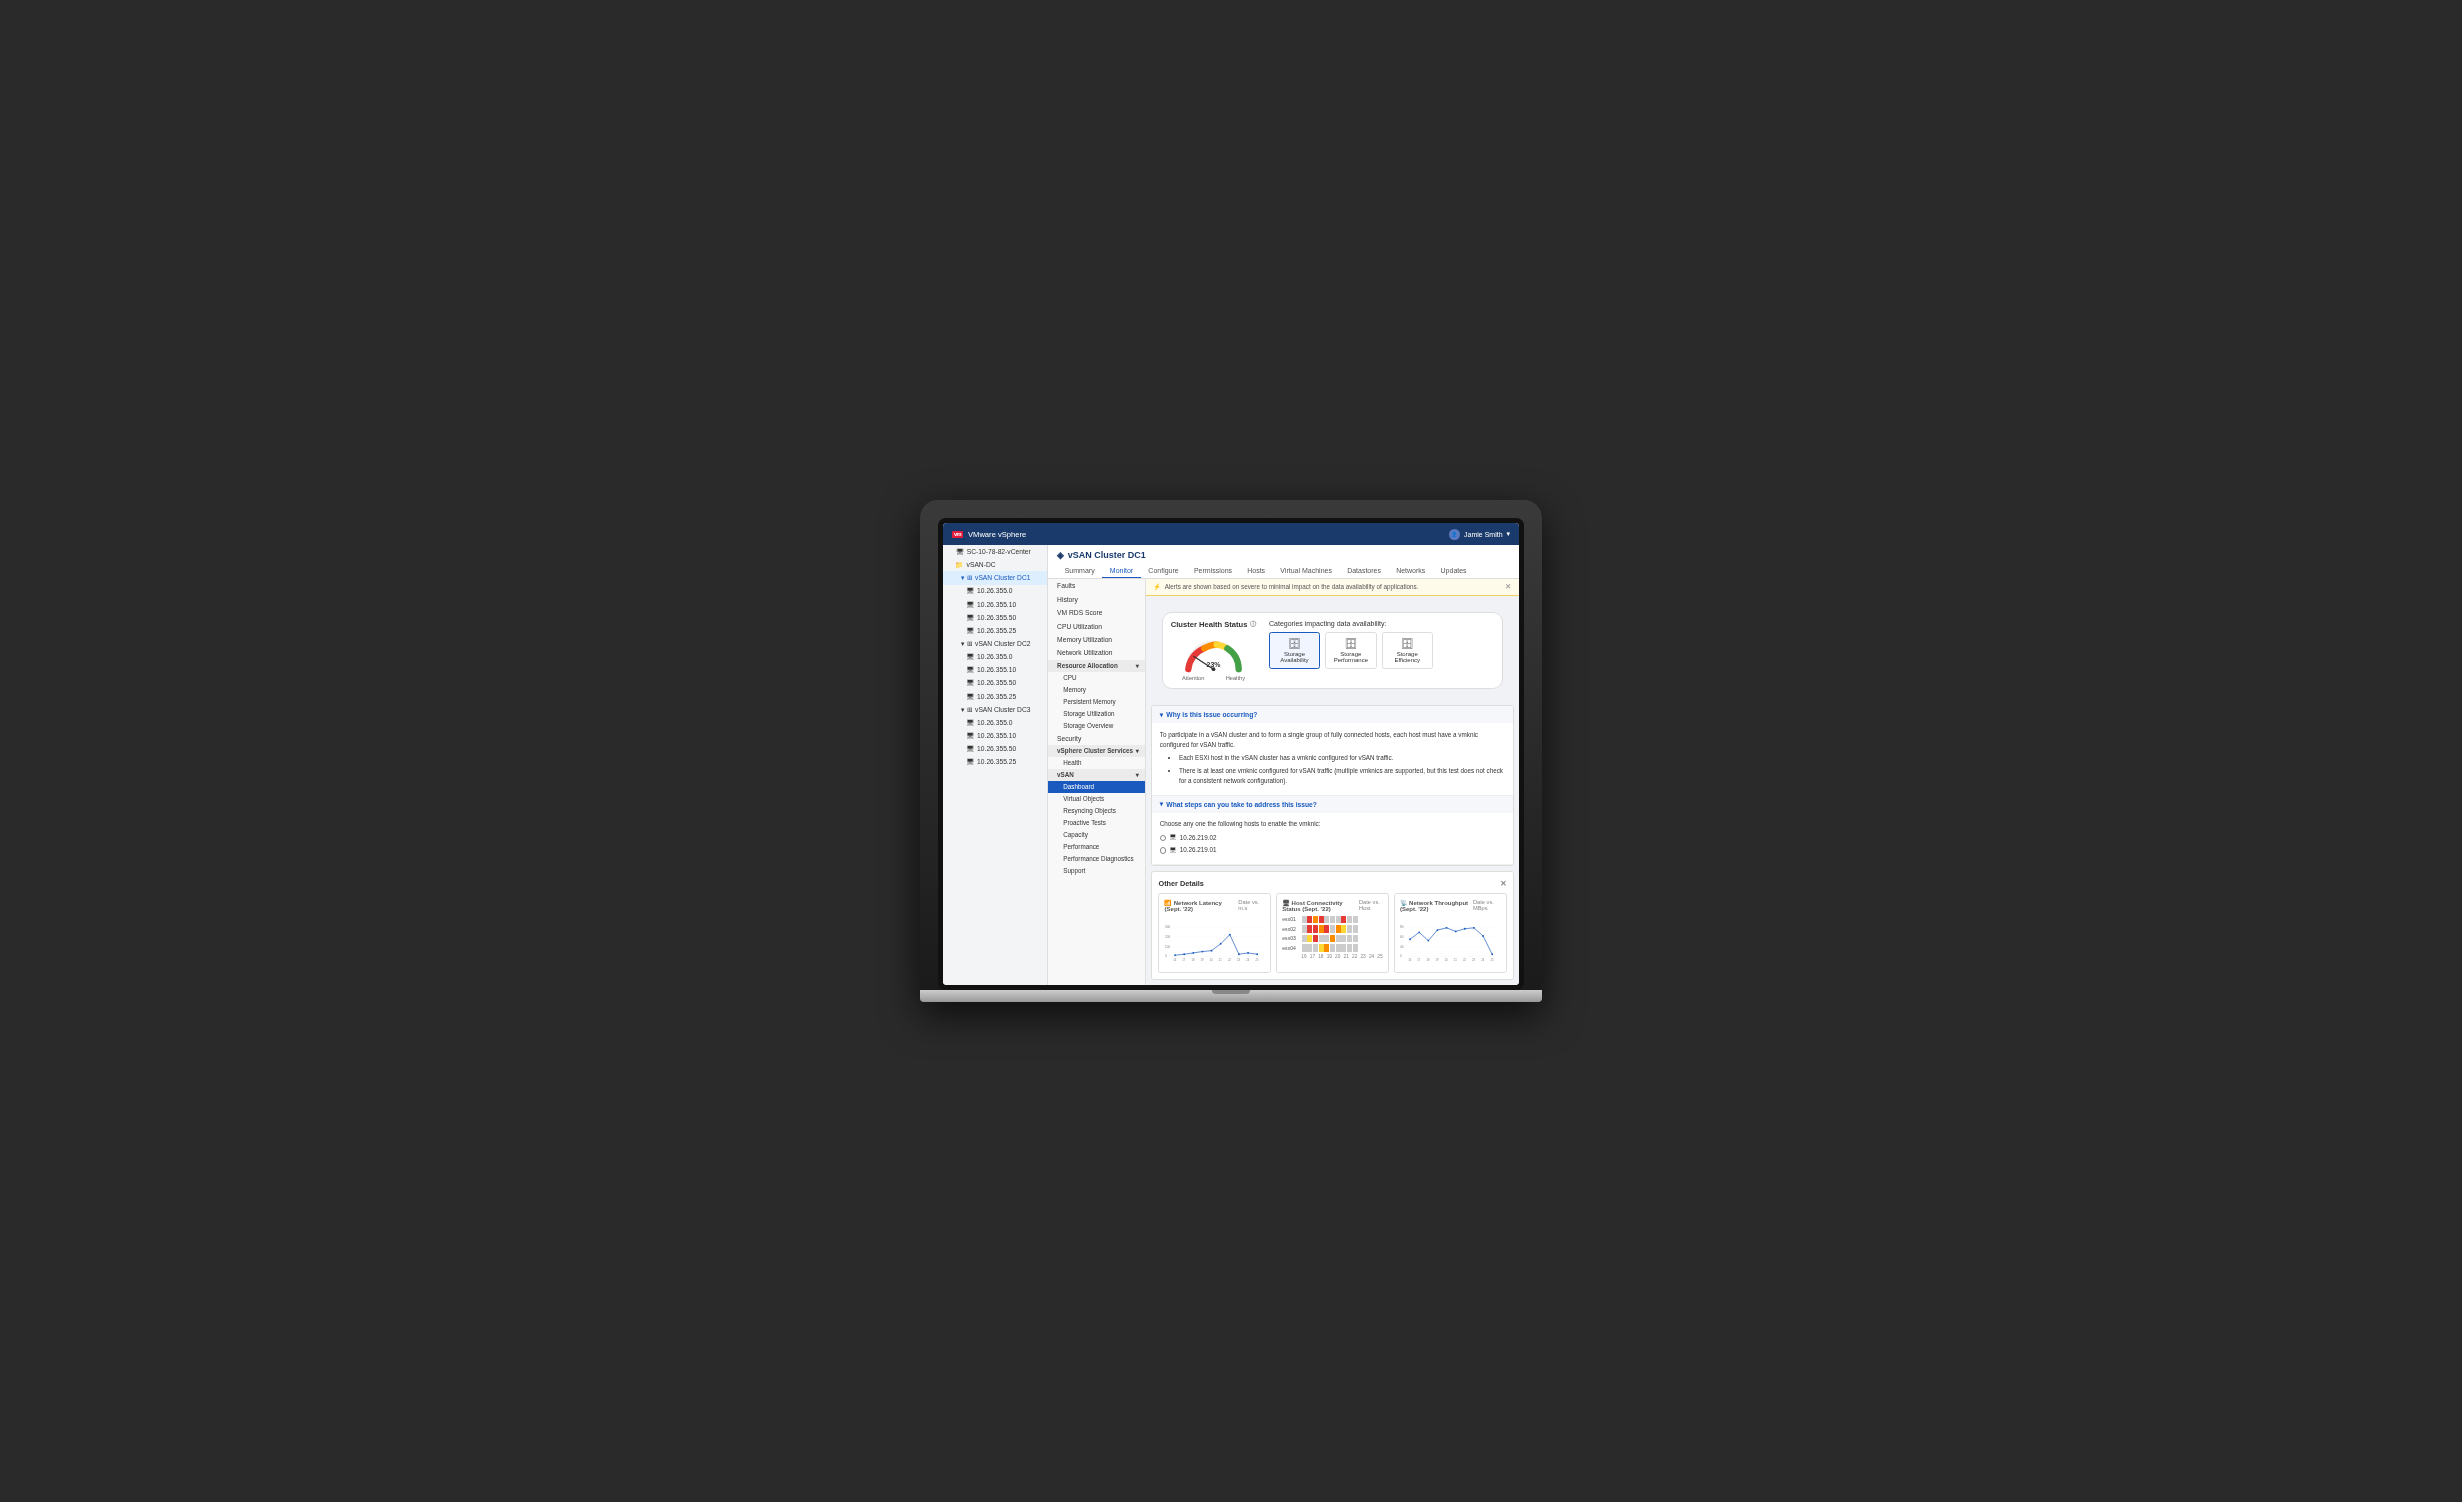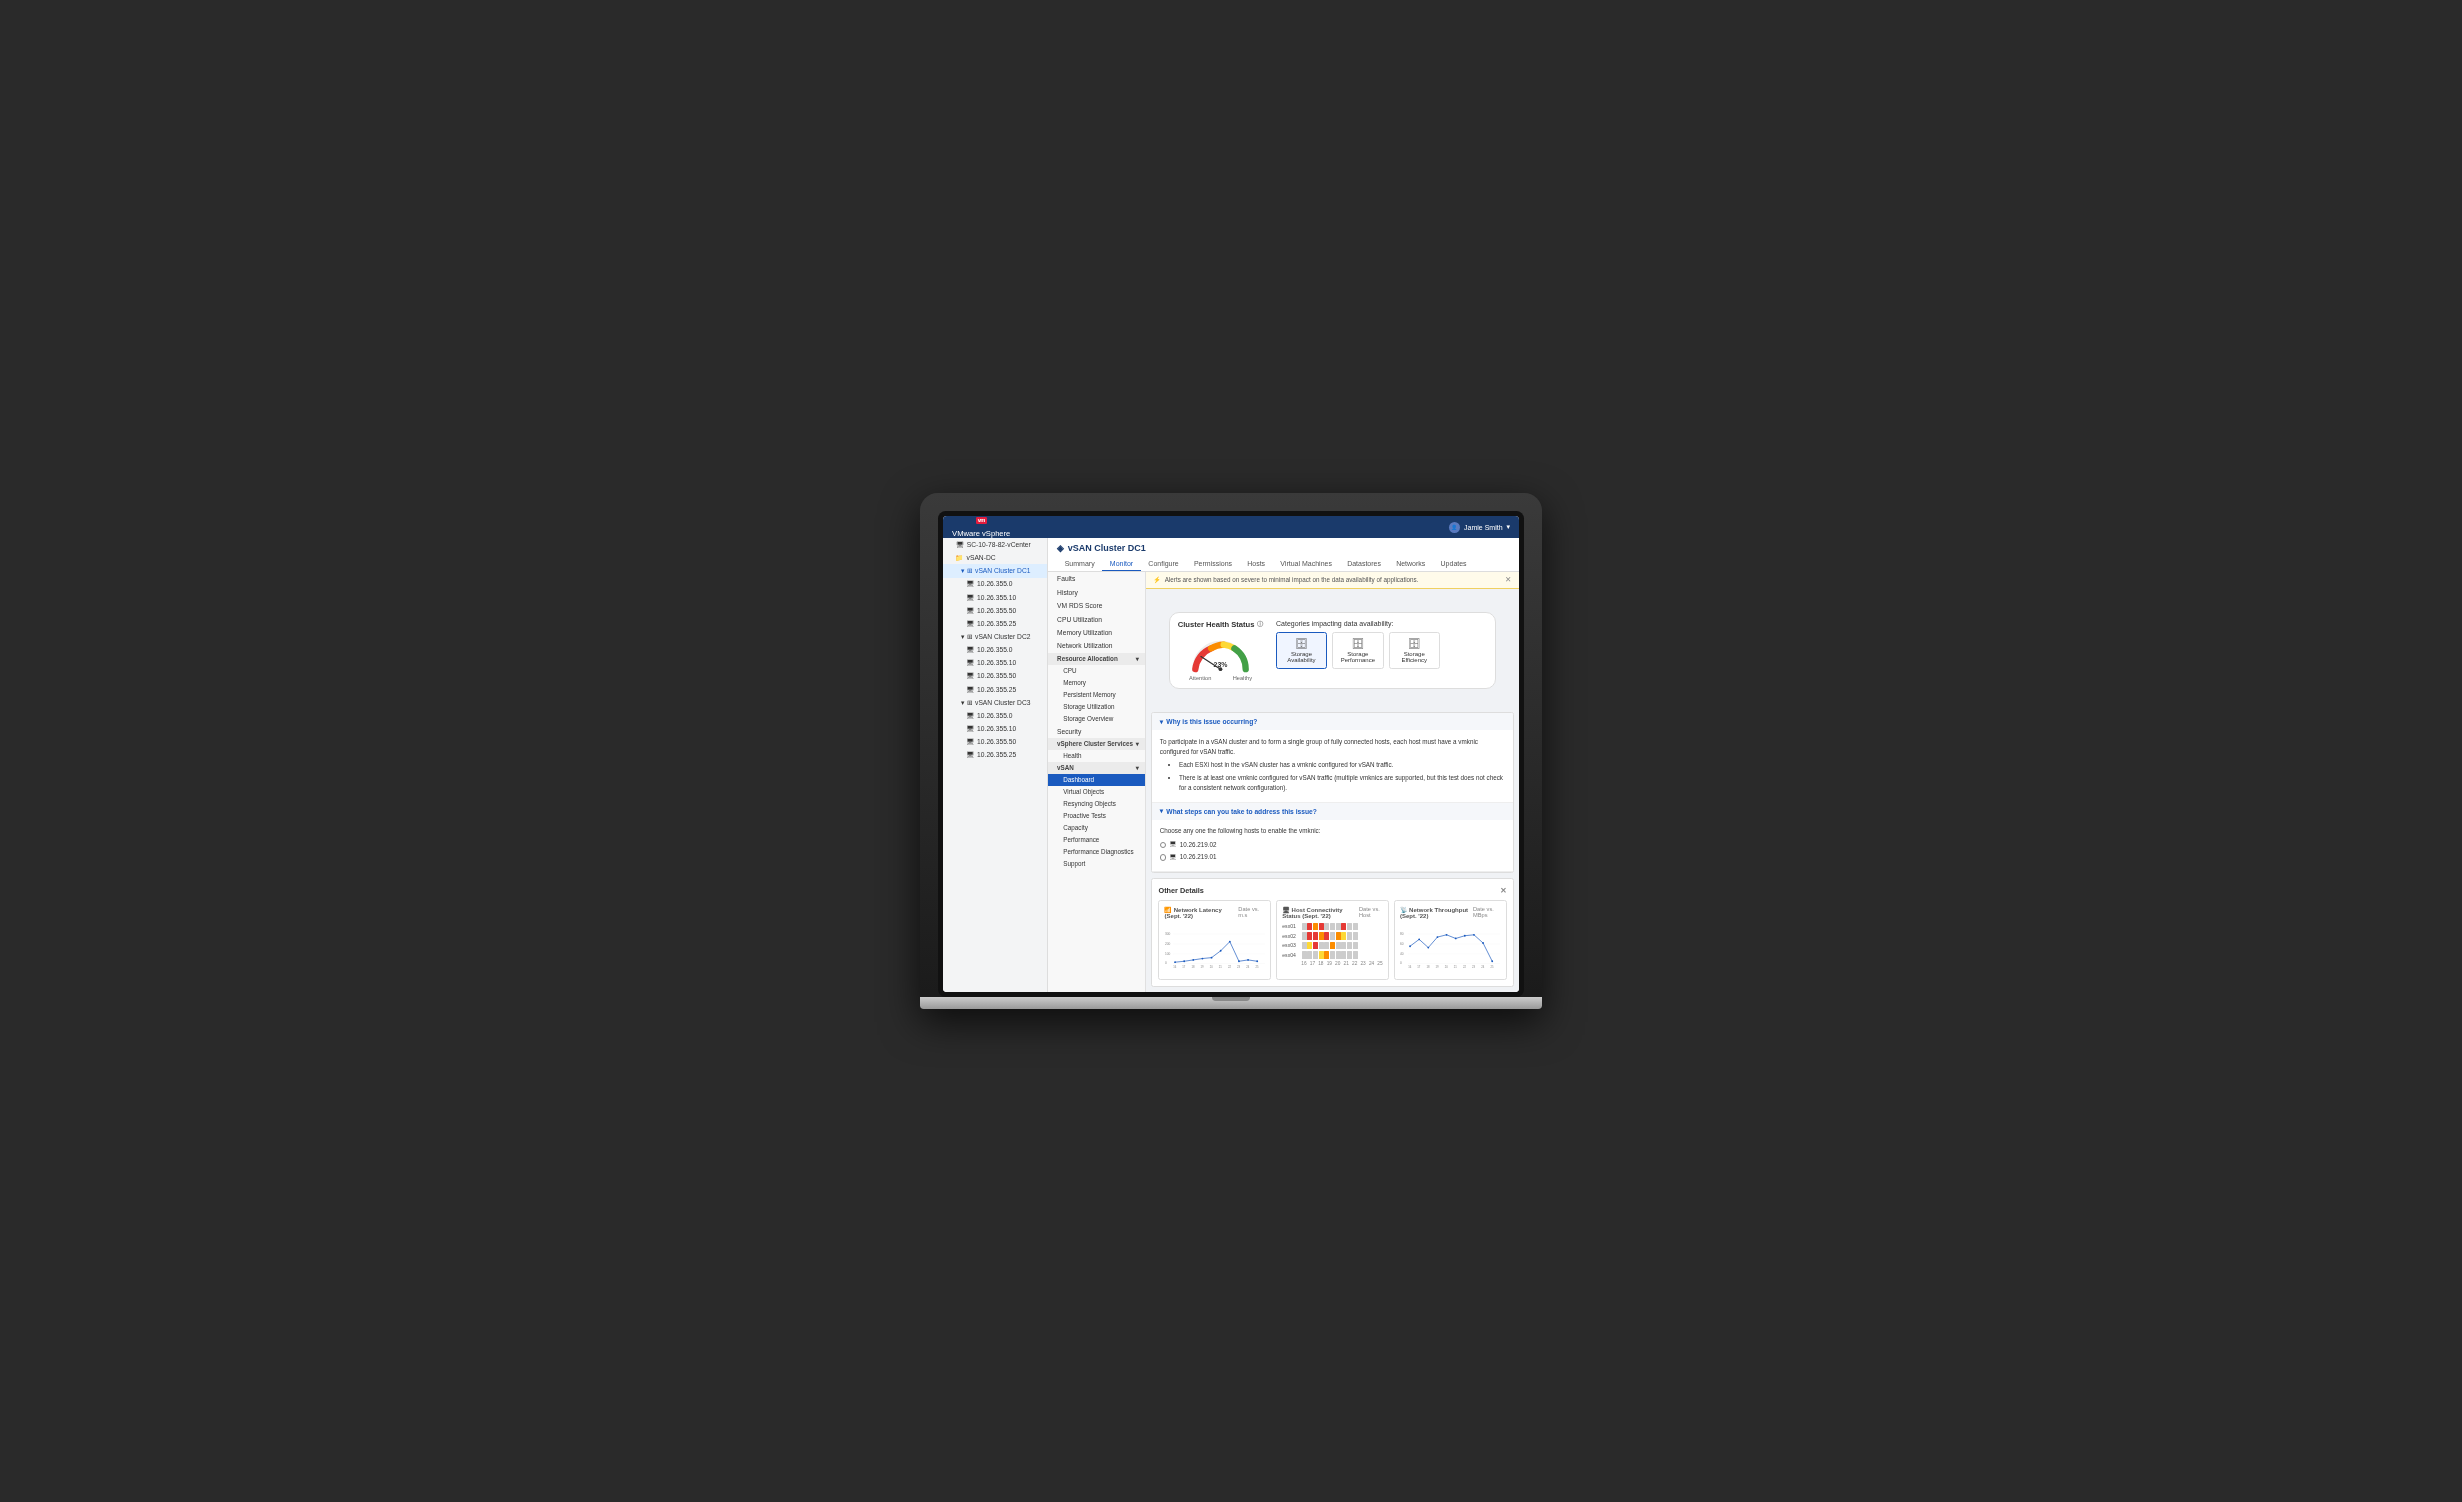--- a/index.html
+++ b/index.html
@@ -34,21 +34,21 @@
     
     .top-bar {
       background: #1a3a6b;
       color: #fff;
       display: flex;
       align-items: center;
       justify-content: space-between;
       padding: 5.1px 9px;
       height: 21.6px;
     }
-    .top-bar-left { display: flex; align-items: center; gap: 5.1px; flex-direction: column; }
+    .top-bar-left { display: flex; align-items: center; gap: 5.1px; }
     .vm-logo {
       background: #e31c3d;
       color: #fff;
       font-size: 5.7px;
       font-weight: 900;
       padding: 0.6px 1.9px;
       border-radius: 1.3px;
       letter-spacing: -0.6px;
     }
     .top-bar-title { font-size: 7.6px; font-weight: 500; }
@@ -165,21 +165,21 @@
       display: flex;
       align-items: center;
       justify-content: space-between;
     }
     .alert-bar-text { display: flex; align-items: center; gap: 3.2px; }
     .alert-icon { color: #f5a623; }
     .close-btn { cursor: pointer; color: #888; font-size: 7.6px; }
     
     .cluster-health-section {
       background: #fff;
-      margin: 23px;
+      margin: 16px;
       border: 0.6px solid #ddd;
       border-radius: 10px;
       padding: 7.6px;
     }
     .cluster-health-title {
       font-size: 7.6px;
       font-weight: 600;
       color: #333;
       margin-bottom: 6.3px;
       display: flex;

